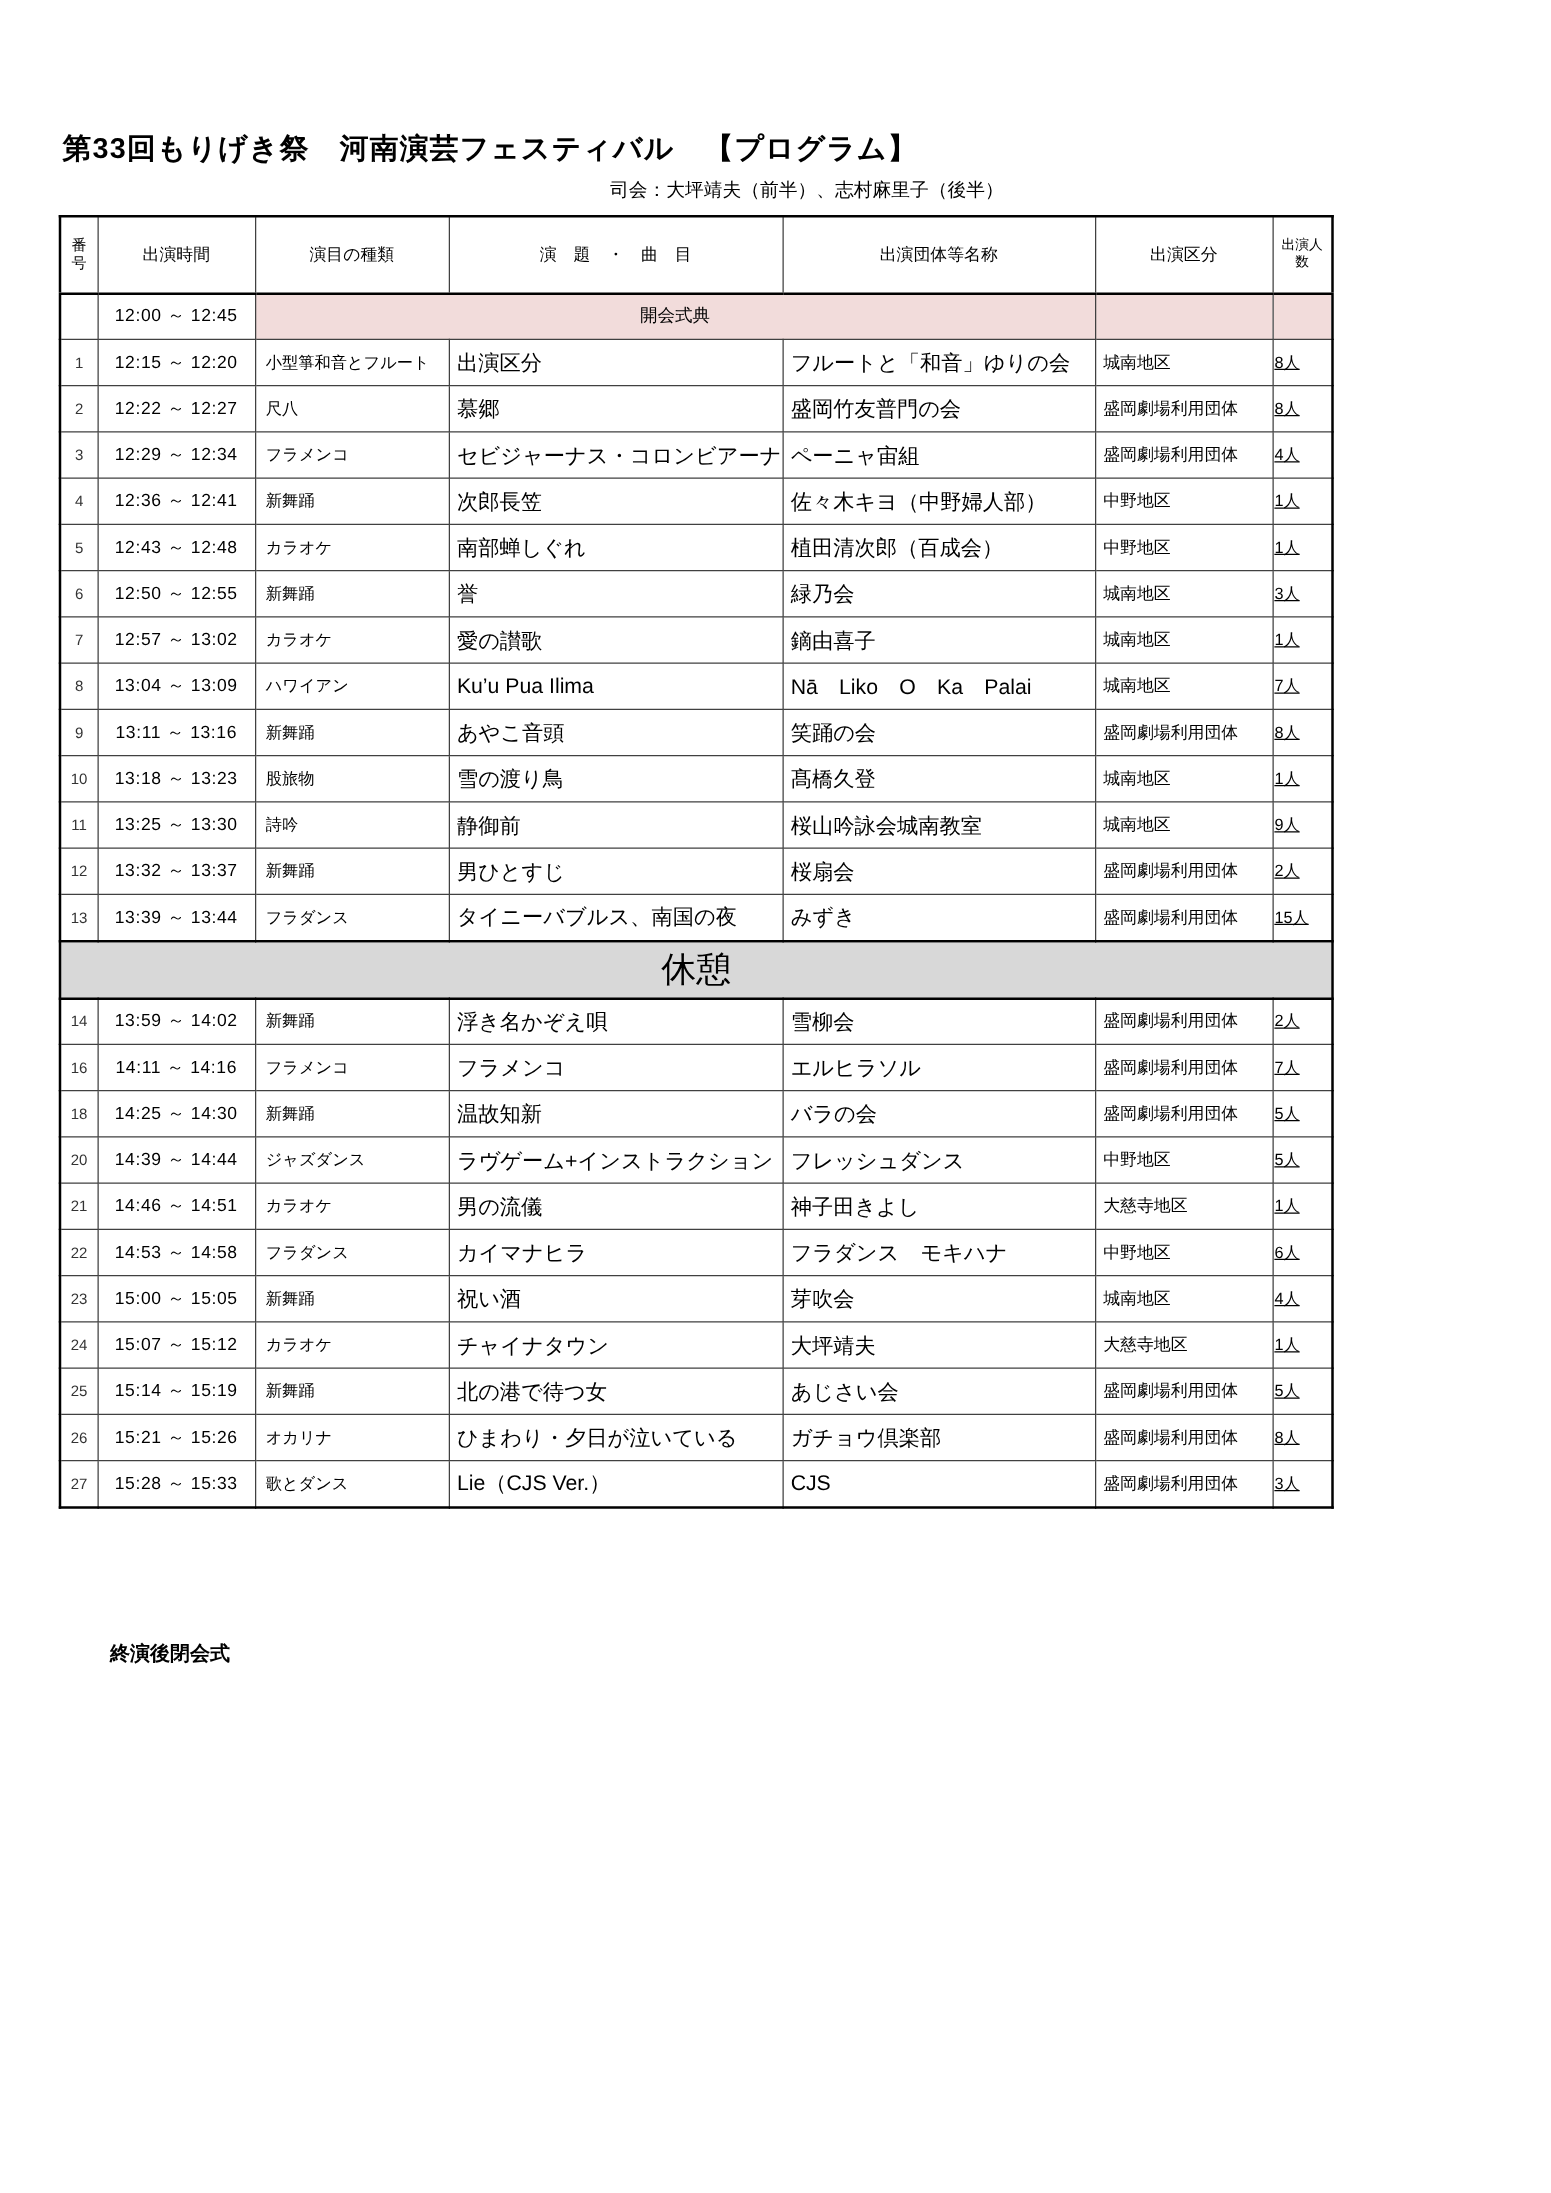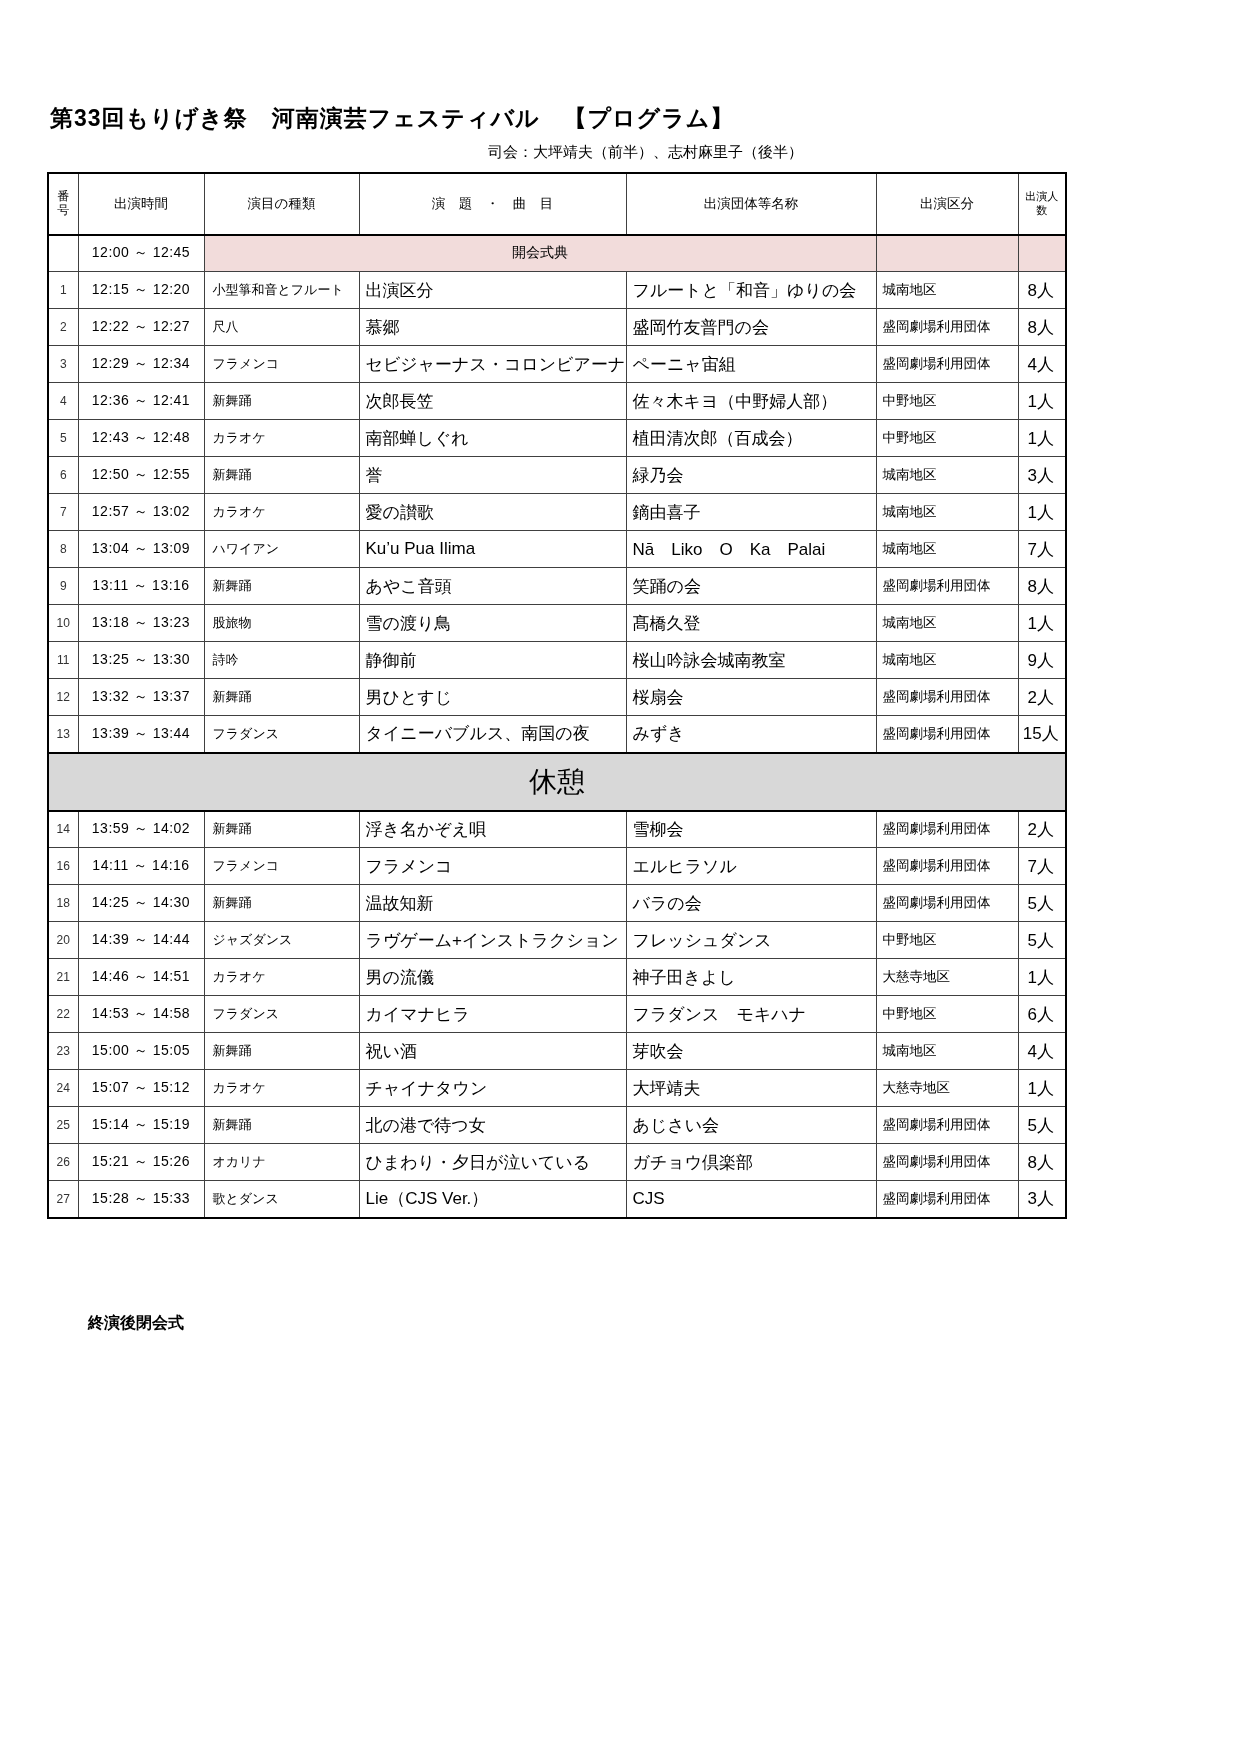--- a/index.html
+++ b/index.html
@@ -43,27 +43,27 @@
   }
   th.h-no{font-size:12px;word-break:break-all;padding:16px 8px;line-height:1.15;}
   th.h-cnt{font-size:11px;word-break:break-all;padding:0 4px;line-height:1.25;}
   tr.data-row{height:37px;}
   td.no{font-size:12px;text-align:center;color:#333;}
   td.time{font-size:14px;text-align:center;white-space:nowrap;letter-spacing:0.5px;}
   td.genre{font-size:13px;padding-left:8px;white-space:nowrap;}
   td.title{font-size:17px;padding-left:6px;white-space:nowrap;}
   td.group{font-size:17px;padding-left:6px;white-space:nowrap;}
   td.category{font-size:13.5px;padding-left:6px;white-space:nowrap;}
-  td.count{font-size:17px;text-align:center;padding-right:3px;white-space:nowrap;}
+  td.count{font-size:13px;text-align:left;padding-right:3px;white-space:nowrap;text-decoration:underline;}
   tr.opening-row{height:37px;}
   tr.opening-row td.pink{background:var(--opening-bg);}
   td.opening-label{
     background:var(--opening-bg);text-align:center;font-size:14px;
   }
-  tr.break-row{height:58px;}
+  tr.break-row{height:46px;}
   tr.break-row td{
     background:var(--break-bg);text-align:center;font-size:28px;
     border-top:2px solid #000;border-bottom:2px solid #000;
     border-left:2px solid #000;border-right:2px solid #000;
   }
   .closing-note{
     position:absolute;left:88px;top:1313px;
     font-size:16px;font-weight:bold;white-space:nowrap;
   }
 </style>

